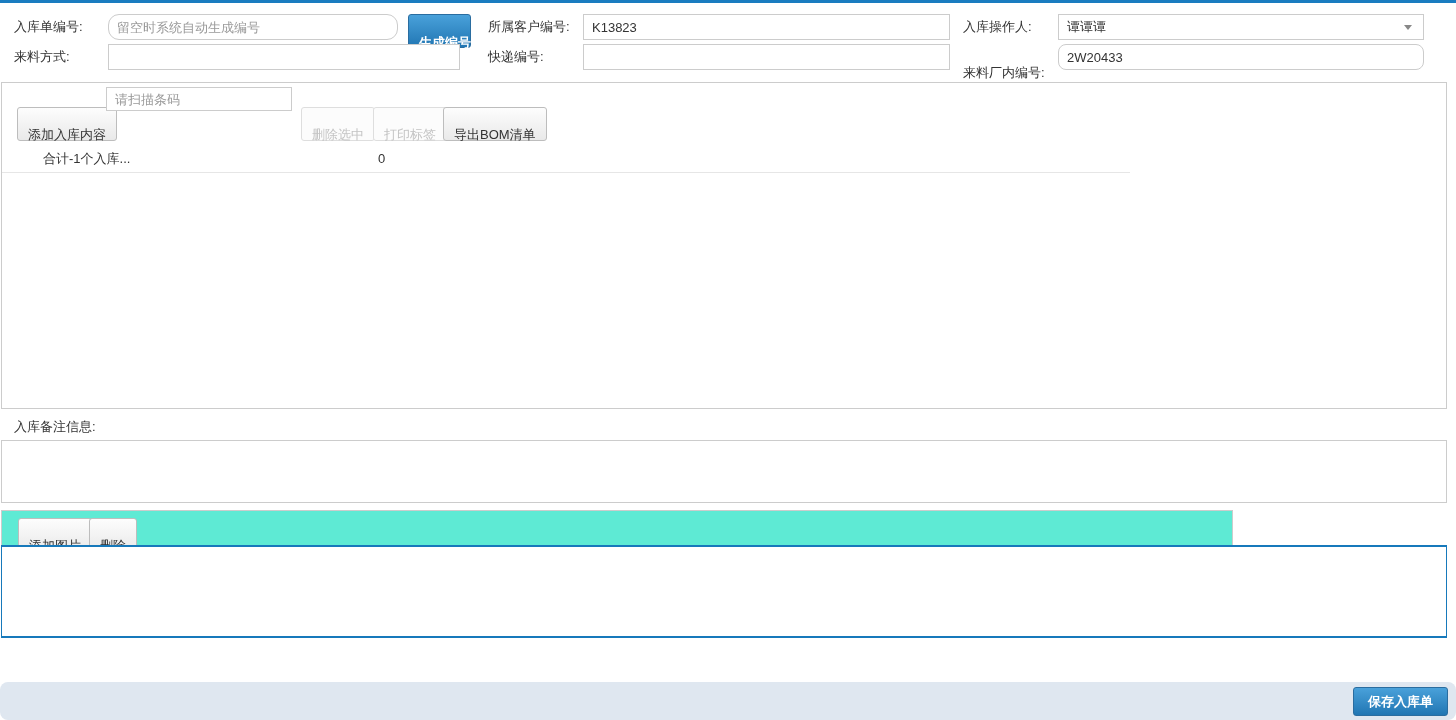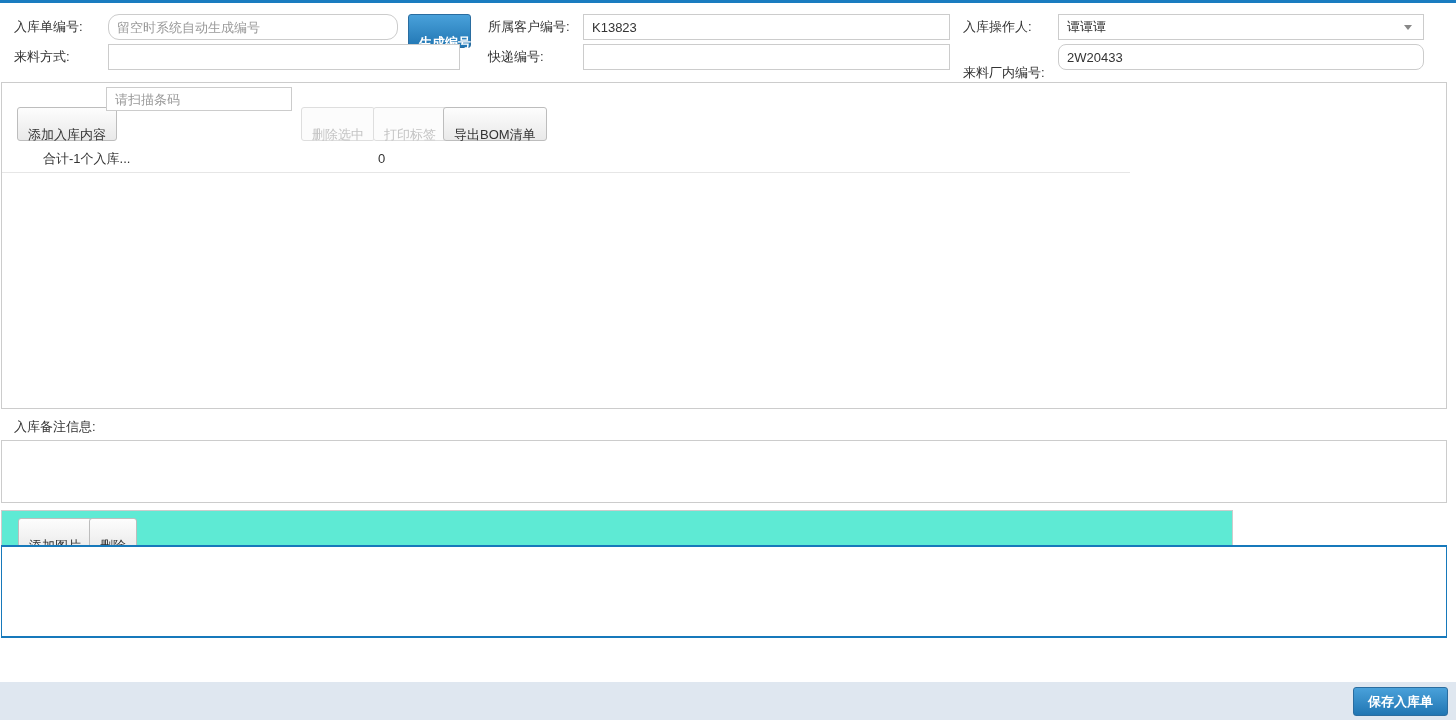--- a/index.html
+++ b/index.html
@@ -61,21 +61,21 @@
   .remarks-area { position: absolute; left: 1px; top: 440px; width: 1446px; height: 63px;
                   border: 1px solid #ccc; resize: none; outline: none; background: #fff;
                   font-family: "Liberation Sans", sans-serif; font-size: 13px; padding: 4px 8px; }
 
   .img-toolbar { position: absolute; left: 1px; top: 510px; width: 1232px; height: 35px;
                  border: 1px solid #ccc; border-bottom: none; background: #5eead4; }
   .img-toolbar .btn { position: absolute; top: 7px; }
   .img-box { position: absolute; left: 1px; top: 545px; width: 1446px; height: 93px;
              border: 1px solid #1779bb; border-top-width: 2px; border-bottom-width: 2px; background: #fff; }
 
-  .footer { position: absolute; left: 0; top: 682px; width: 1456px; height: 38px; background: #dfe7f0; }
+  .footer { position: absolute; left: 0; top: 682px; width: 1456px; height: 38px; background: #dfe7f0; border-radius: 8px; }
   .save-btn { position: absolute; right: 8px; top: 5px; height: 29px; line-height: 27px;
               padding: 0 14px; font-size: 13px; }
 </style>
 </head>
 <body>
 
 <div class="page">
   <div class="topline"></div>
 
   <div class="lbl" style="left:14px; top:14px;">入库单编号:</div>

